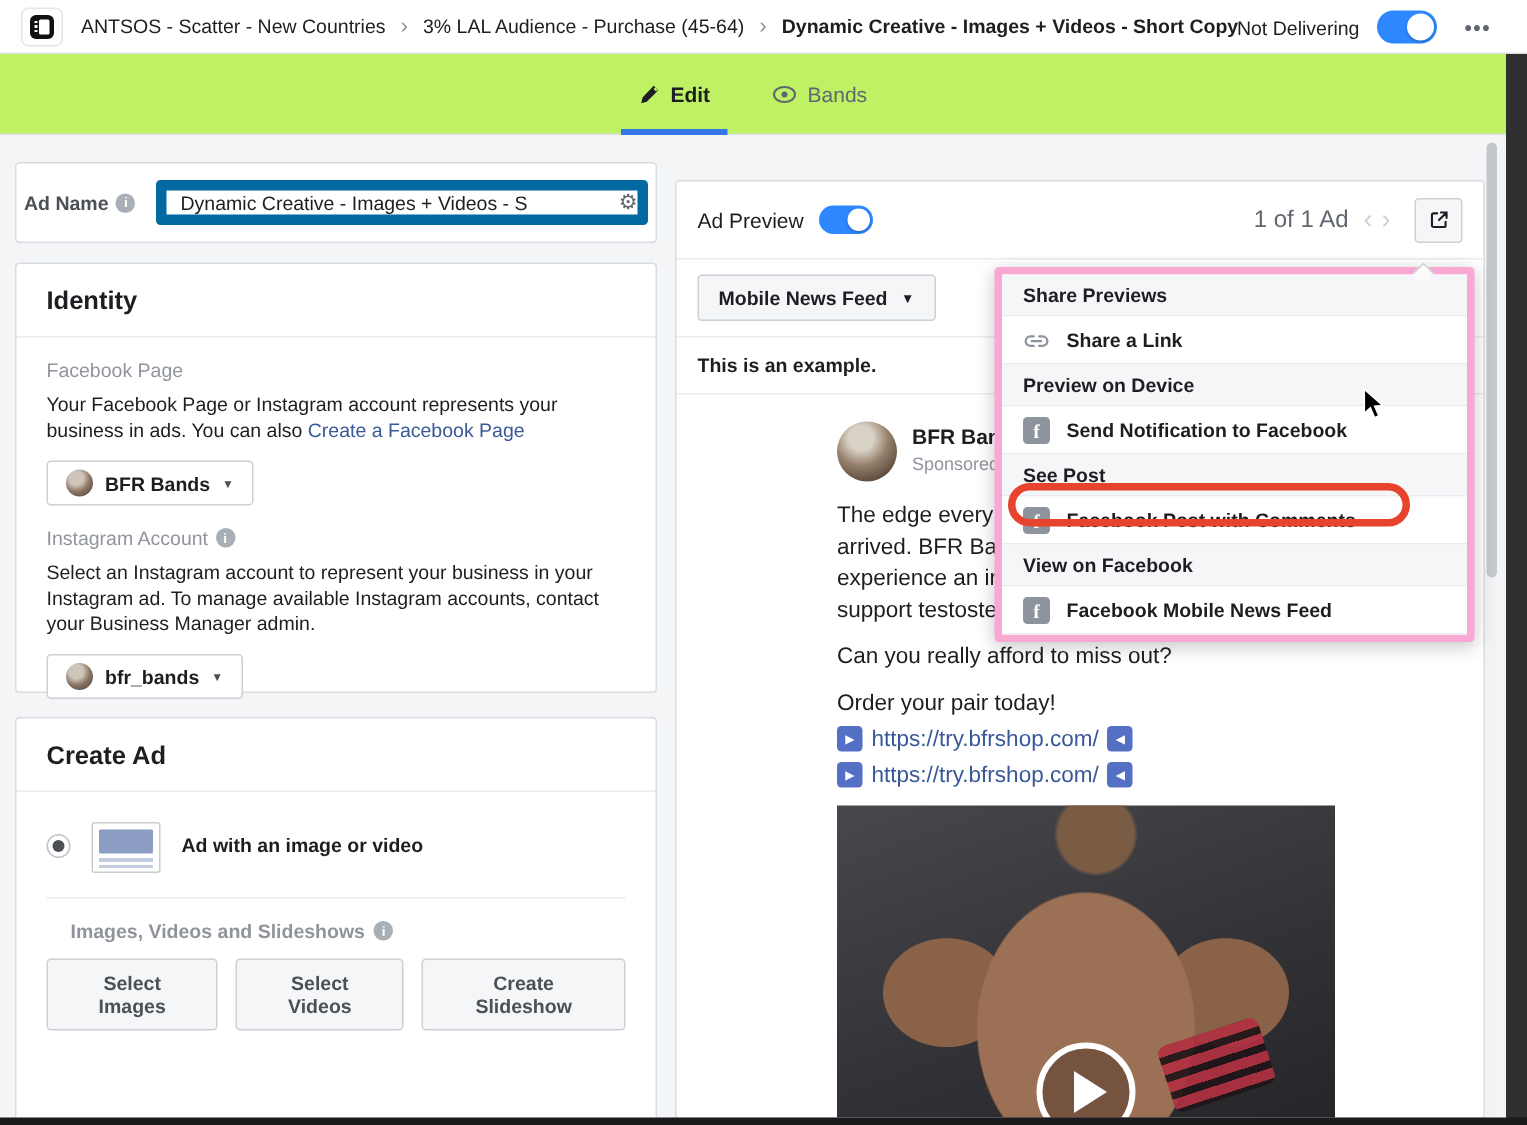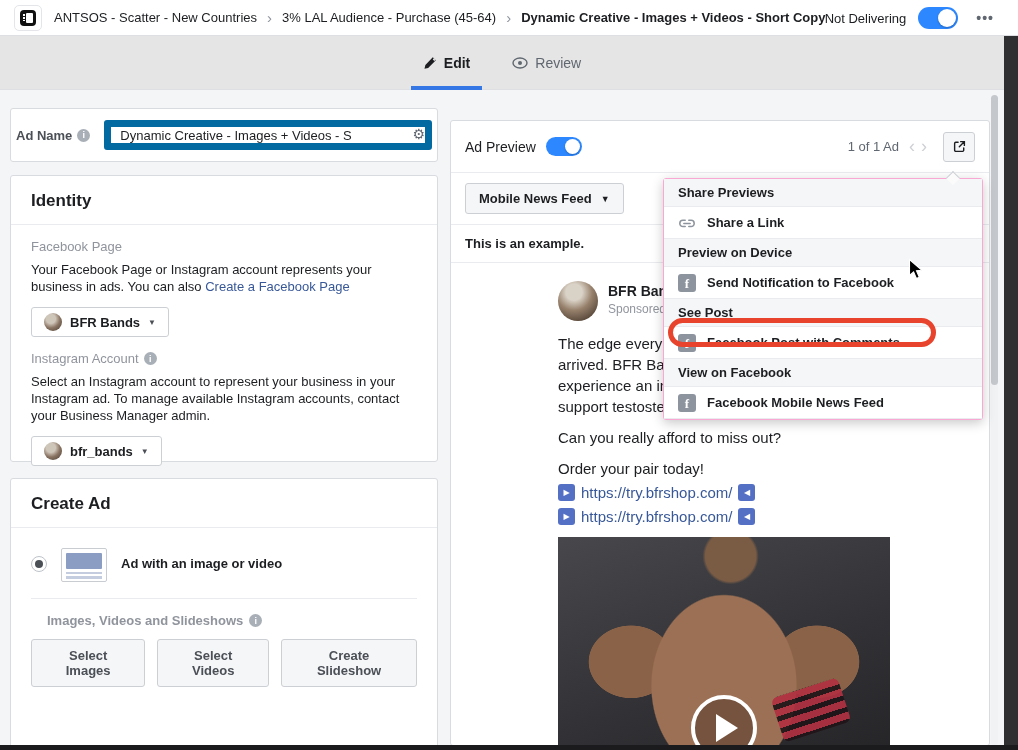--- a/index.html
+++ b/index.html
@@ -25,21 +25,21 @@
   .crumbs { display:flex; align-items:center; gap:10px; white-space:nowrap; font-size:13px; color:#1c1e21; }
   .crumb-sep { color:#8d949e; font-size:15px; }
   .crumb-last { font-weight:bold; }
   .topbar-right { position:absolute; right:24px; top:0; height:36px; display:flex; align-items:center; gap:12px; }
   .status-text { font-size:13px; color:#1c1e21; white-space:nowrap; }
   .toggle { width:40px; height:22px; border-radius:11px; background:#2d88ff; position:relative; cursor:pointer; }
   .toggle::after { content:""; position:absolute; right:2px; top:2px; width:18px; height:18px; border-radius:50%; background:#fff; box-shadow:0 1px 2px rgba(0,0,0,.25); }
   .dots { font-size:14px; color:#606770; letter-spacing:1px; font-weight:bold; margin-left:6px; }
   
   .tabbar {
-    position:absolute; left:0; top:36px; width:1004px; height:54px; background:#e5e5e5;
+    position:absolute; left:0; top:36px; width:1004px; height:54px; background:#bef264;
     border-bottom:1px solid #dddfe2; display:flex; align-items:center; justify-content:center; gap:18px;
   }
   .tab { position:relative; display:flex; align-items:center; gap:7px; height:54px; padding:0 12px; font-size:14px; cursor:pointer; }
   .tab.active { font-weight:bold; color:#1c1e21; }
   .tab.active::after { content:""; position:absolute; left:0; right:0; bottom:0; height:4px; background:#3578e5; }
   .tab.inactive { color:#606770; }
   
   .content { position:absolute; left:0; top:90px; width:1004px; height:656px; background:#f4f5f7; }
   .card { position:absolute; background:#fff; border:1px solid #d8dbdf; border-radius:3px; }
   
@@ -83,21 +83,21 @@
   .btn-row { display:flex; gap:12px; }
   .gray-btn { background:#f5f6f7; border:1px solid #ccd0d5; border-radius:3px; padding:8px 13px;
     font-size:13px; font-weight:bold; color:#4b4f56; cursor:pointer; font-family:"Liberation Sans", sans-serif; }
   
   .card-preview { left:450px; top:30px; width:540px; height:626px; overflow:hidden; }
   .prev-head { height:52px; display:flex; align-items:center; padding:0 14px; border-bottom:1px solid #e9ebee; }
   .prev-title { font-size:14px; font-weight:normal; margin-right:10px; }
   .toggle.sm { width:36px; height:19px; border-radius:10px; }
   .toggle.sm::after { width:15px; height:15px; }
   .prev-head-right { margin-left:auto; display:flex; align-items:center; gap:10px; }
-  .pager-text { font-size:13px; color:#606770; }
+  .pager-text { font-size:16px; color:#606770; }
   .pager-arrows { font-size:18px; color:#ced0d4; letter-spacing:6px; cursor:default; }
   .share-btn { width:32px; height:30px; border:1px solid #ccd0d5; border-radius:3px; background:#f5f6f7;
     display:flex; align-items:center; justify-content:center; cursor:pointer; }
   .format-row { height:52px; display:flex; align-items:center; padding:0 14px; border-bottom:1px solid #e9ebee; }
   .format-btn { display:inline-flex; align-items:center; gap:9px; background:#f5f6f7; border:1px solid #ccd0d5;
     border-radius:3px; padding:7px 13px; font-size:13px; font-weight:bold; color:#1c1e21; cursor:pointer; }
   .format-btn .caret { font-size:9px; color:#1c1e21; }
   .example-row { padding:11px 14px; font-size:13px; font-weight:bold; border-bottom:1px solid #e9ebee; }
   
   .post { position:absolute; left:95px; top:160px; width:332px; }
@@ -121,21 +121,21 @@
       radial-gradient(ellipse 70px 60px at 78% 52%, #8a6248 0 60%, rgba(0,0,0,0) 61%),
       linear-gradient(160deg, #48484c 0%, #323236 55%, #232326 100%);
   }
   .arm-band { position:absolute; right:44px; top:150px; width:70px; height:46px; transform:rotate(-18deg);
     background:repeating-linear-gradient(#b03040 0 7px, #201418 7px 12px); border-radius:6px; opacity:.92; }
   .play-button { position:absolute; left:50%; top:158px; transform:translateX(-50%);
     width:66px; height:66px; border-radius:50%; border:4px solid #fff; background:rgba(30,18,12,.3);
     display:flex; align-items:center; justify-content:center; cursor:pointer; }
   .play-tri { width:0; height:0; border-left:22px solid #fff; border-top:14px solid transparent; border-bottom:14px solid transparent; margin-left:6px; }
   
-  .menu { position:absolute; left:663px; top:178px; width:320px; background:#fff; border:1px solid #f9a8d4;
+  .menu { position:absolute; left:663px; top:178px; width:320px; background:#fff; border:5px solid #f9a8d4;
     border-radius:3px; box-shadow:0 3px 12px rgba(0,0,0,.22); z-index:40; }
   .menu-notch { position:absolute; top:-6px; right:24px; width:10px; height:10px; background:#fbfbfb;
     border-left:1px solid #ccd0d5; border-top:1px solid #ccd0d5; transform:rotate(45deg); }
   .menu-header { height:28px; background:#f5f6f7; display:flex; align-items:center; padding:0 14px;
     font-size:13px; font-weight:bold; color:#1c1e21; border-bottom:1px solid #e9ebee; }
   .menu-item { height:32px; background:#fff; display:flex; align-items:center; gap:11px; padding:0 14px;
     font-size:13px; font-weight:bold; color:#1c1e21; border-bottom:1px solid #e9ebee; cursor:pointer; }
   .menu-item:last-child { border-bottom:none; }
   .fb-sq { width:18px; height:18px; border-radius:3px; background:#8d949e; color:#fff; font-size:13px; font-weight:bold;
     display:inline-flex; align-items:flex-end; justify-content:center; line-height:17px; flex:none; font-family:"Liberation Serif", serif; }
@@ -181,21 +181,21 @@
       </span>
       <span>Edit</span>
     </div>
     <div class="tab inactive">
       <span class="eye-icon">
         <svg width="16" height="12" viewBox="0 0 16 12">
             <ellipse cx="8" cy="6" rx="7" ry="5" fill="none" stroke="#606770" stroke-width="1.4"></ellipse>
             <circle cx="8" cy="6" r="2" fill="#606770"></circle>
           </svg>
       </span>
-      <span>Review</span>
+      <span>Bands</span>
     </div>
   </div>
 
   <div class="content">
 
     <div class="card card-adname">
       <span class="field-label">
         <span>Ad Name</span>
         <i class="info-dot">i</i>
       </span>

